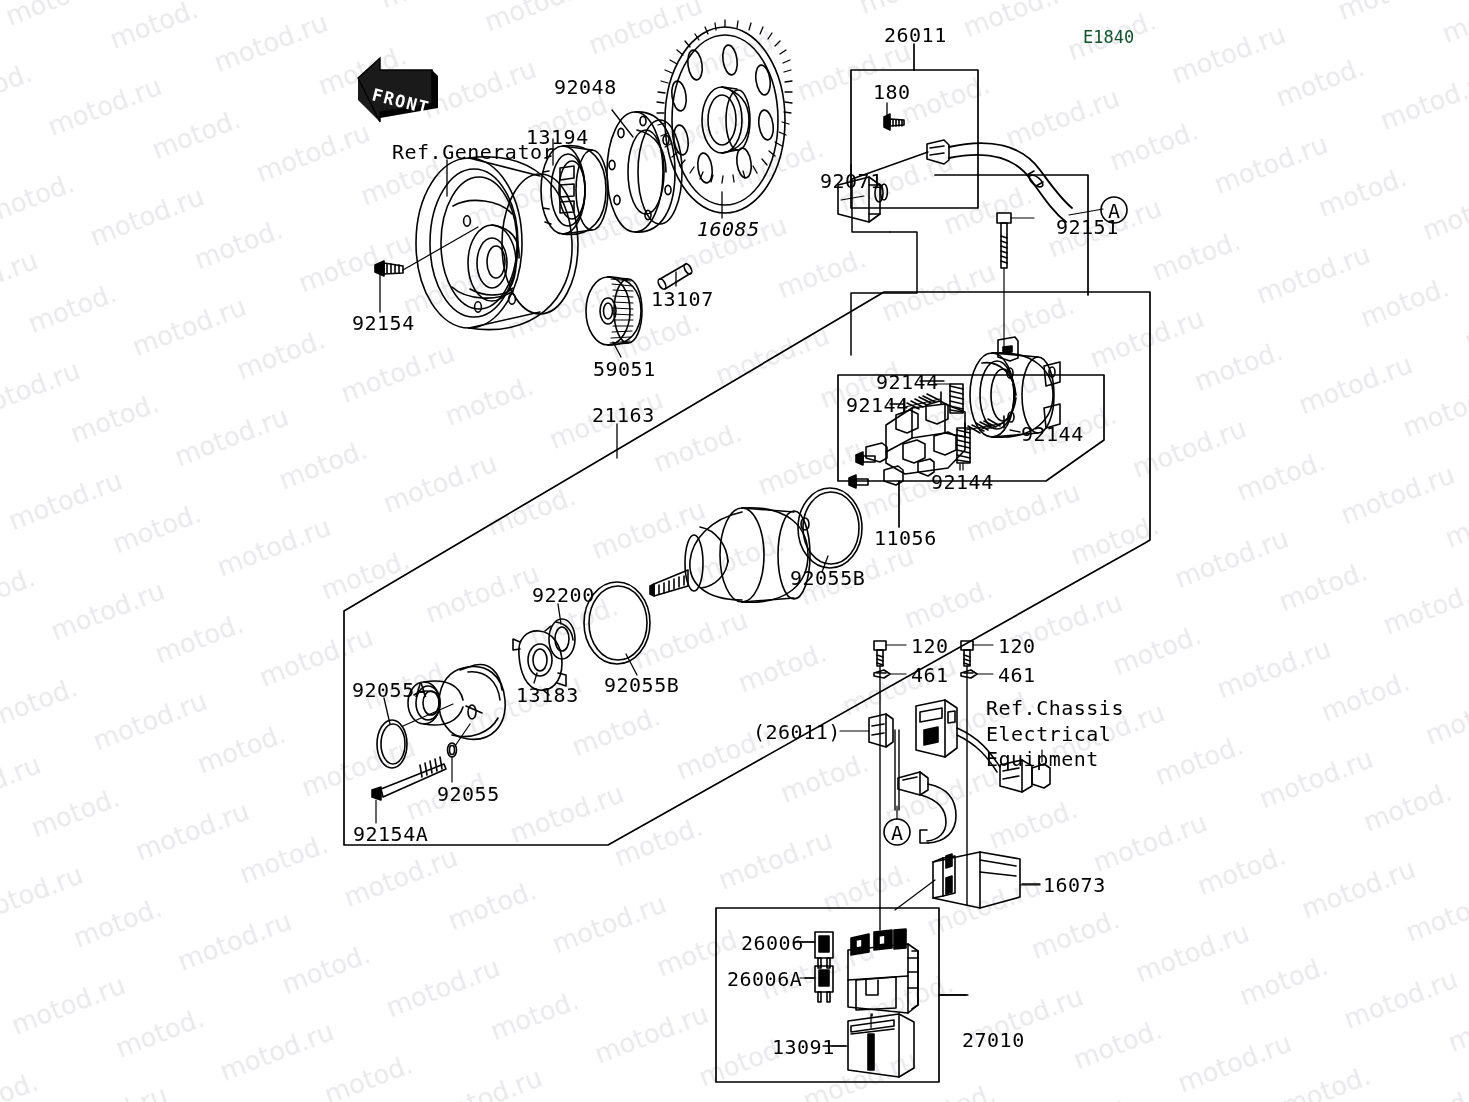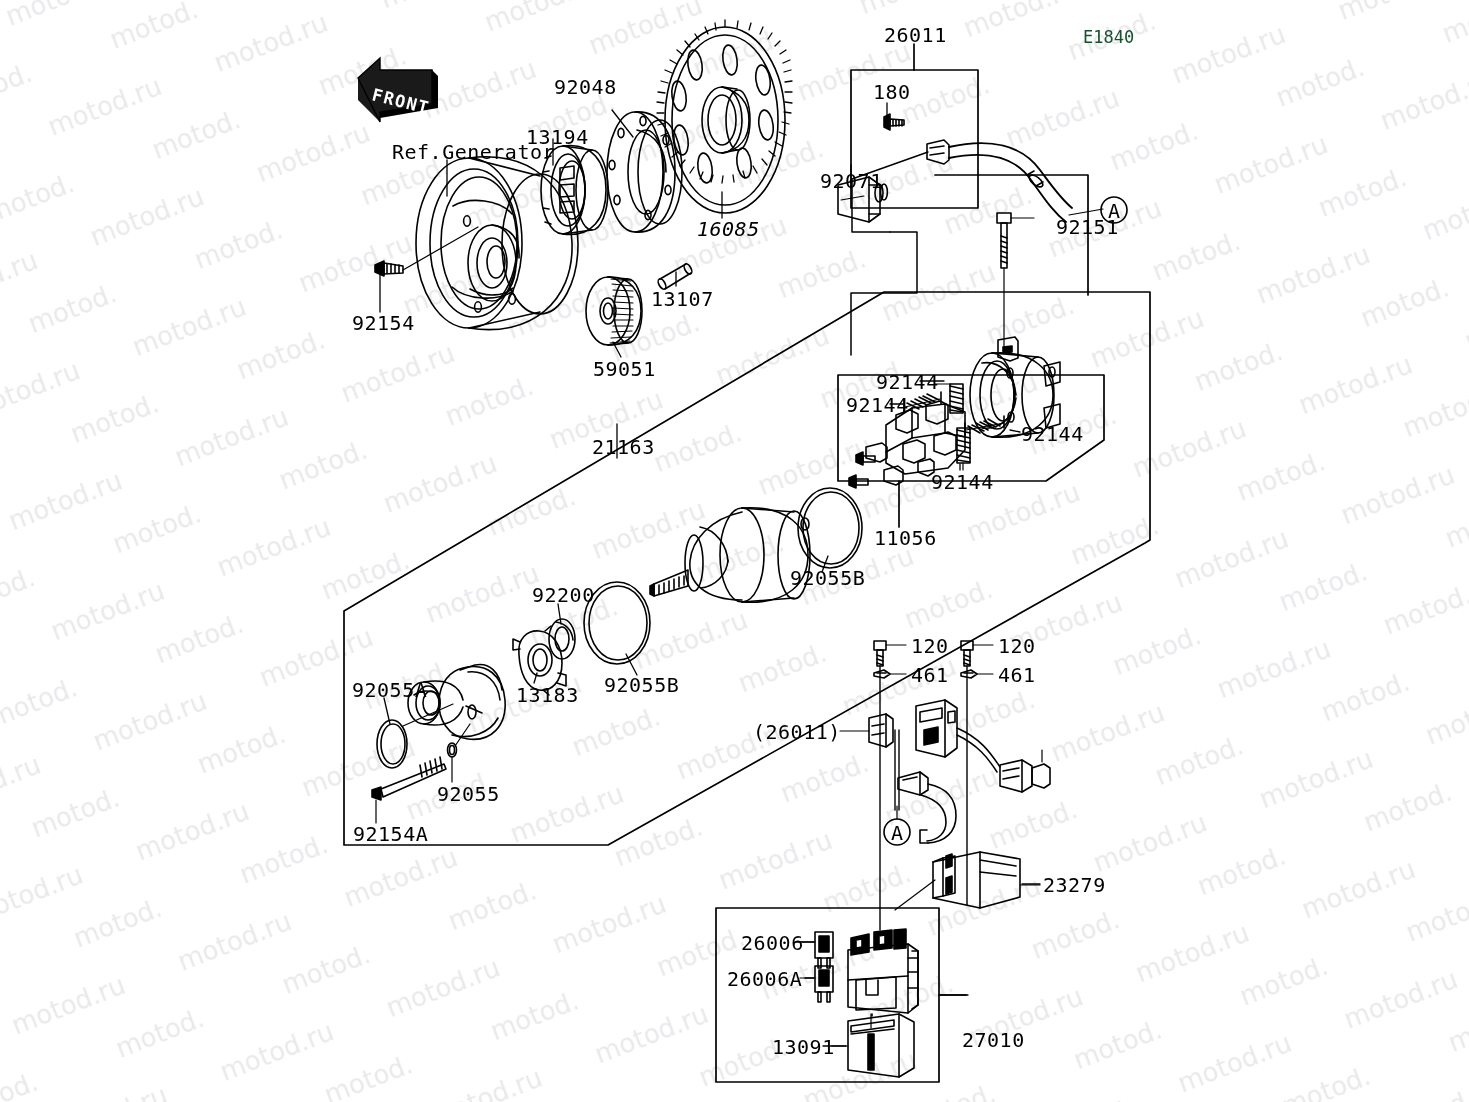--- a/index.html
+++ b/index.html
@@ -575,54 +575,57 @@
     <path d="M88 18 L94 24 L94 56 L36 66 L36 60 L88 52 Z" fill="#000"></path>
     <path d="M14 26 L36 6 L36 18 L88 18 L88 52 L36 60 L36 70 Z" fill="none" stroke="#000" stroke-width="1.4"></path>
 
     <text x="27" y="48" font-family="DejaVu Sans Mono, monospace" font-size="17" font-weight="bold" fill="#ffffff" transform="rotate(14 27 48)" letter-spacing="1.5">FRONT</text>
   </svg>
 
   <div class="code" style="left:1083px; top:27px;">E1840</div>
 
   <div class="lbl" style="left:392px; top:140px;">Ref.Generator</div>
 
+  <div class="lbl" style="left:986px; top:696px;">Ref.Chassis
+Electrical
+Equipment</div>
 
   <div class="lbl" style="left:554px; top:75px;">92048</div>
   <div class="lbl" style="left:526px; top:125px;">13194</div>
   <div class="lbl" style="left:697px; top:217px;font-style:italic;">16085</div>
   <div class="lbl" style="left:651px; top:287px;">13107</div>
   <div class="lbl" style="left:593px; top:357px;">59051</div>
   <div class="lbl" style="left:352px; top:311px;">92154</div>
 
   <div class="lbl" style="left:884px; top:23px;text-align:right;">26011</div>
   <div class="lbl" style="left:873px; top:80px;">180</div>
   <div class="lbl" style="left:820px; top:137px;margin-top:32px;">92071</div>
   <div class="lbl" style="left:1040px; top:215px;margin-left:16px;">92151</div>
 
   <div class="lbl" style="left:876px; top:370px;">92144</div>
   <div class="lbl" style="left:846px; top:393px;">92144</div>
   <div class="lbl" style="left:1021px; top:422px;">92144</div>
   <div class="lbl" style="left:931px; top:470px;">92144</div>
   <div class="lbl" style="left:874px; top:526px;">11056</div>
 
-  <div class="lbl" style="left:592px; top:403px;margin-top:32px;">21163</div>
+  <div class="lbl" style="left:592px; top:403px;">21163</div>
   <div class="lbl" style="left:790px; top:566px;">92055B</div>
   <div class="lbl" style="left:604px; top:673px;">92055B</div>
   <div class="lbl" style="left:532px; top:583px;">92200</div>
   <div class="lbl" style="left:516px; top:683px;">13183</div>
   <div class="lbl" style="left:352px; top:678px;">92055A</div>
   <div class="lbl" style="left:429px; top:782px;margin-left:8px;">92055</div>
   <div class="lbl" style="left:353px; top:822px;text-align:right;">92154A</div>
 
   <div class="lbl" style="left:753px; top:720px;">(26011)</div>
   <div class="lbl" style="left:911px; top:634px;">120</div>
   <div class="lbl" style="left:998px; top:634px;">120</div>
   <div class="lbl" style="left:911px; top:663px;">461</div>
   <div class="lbl" style="left:998px; top:663px;">461</div>
-  <div class="lbl" style="left:1043px; top:873px;">23279</div>
+  <div class="lbl" style="left:1043px; top:873px;">16073</div>
   <div class="lbl" style="left:741px; top:931px;">26006</div>
   <div class="lbl" style="left:727px; top:967px;">26006A</div>
   <div class="lbl" style="left:962px; top:984px;margin-top:44px;">27010</div>
   <div class="lbl" style="left:772px; top:1035px;">13091</div>
 
   <div class="lbl" style="left:1108px; top:199px;">A</div>
   <div class="lbl" style="left:891px; top:821px;">A</div>
 
 </div>
 

